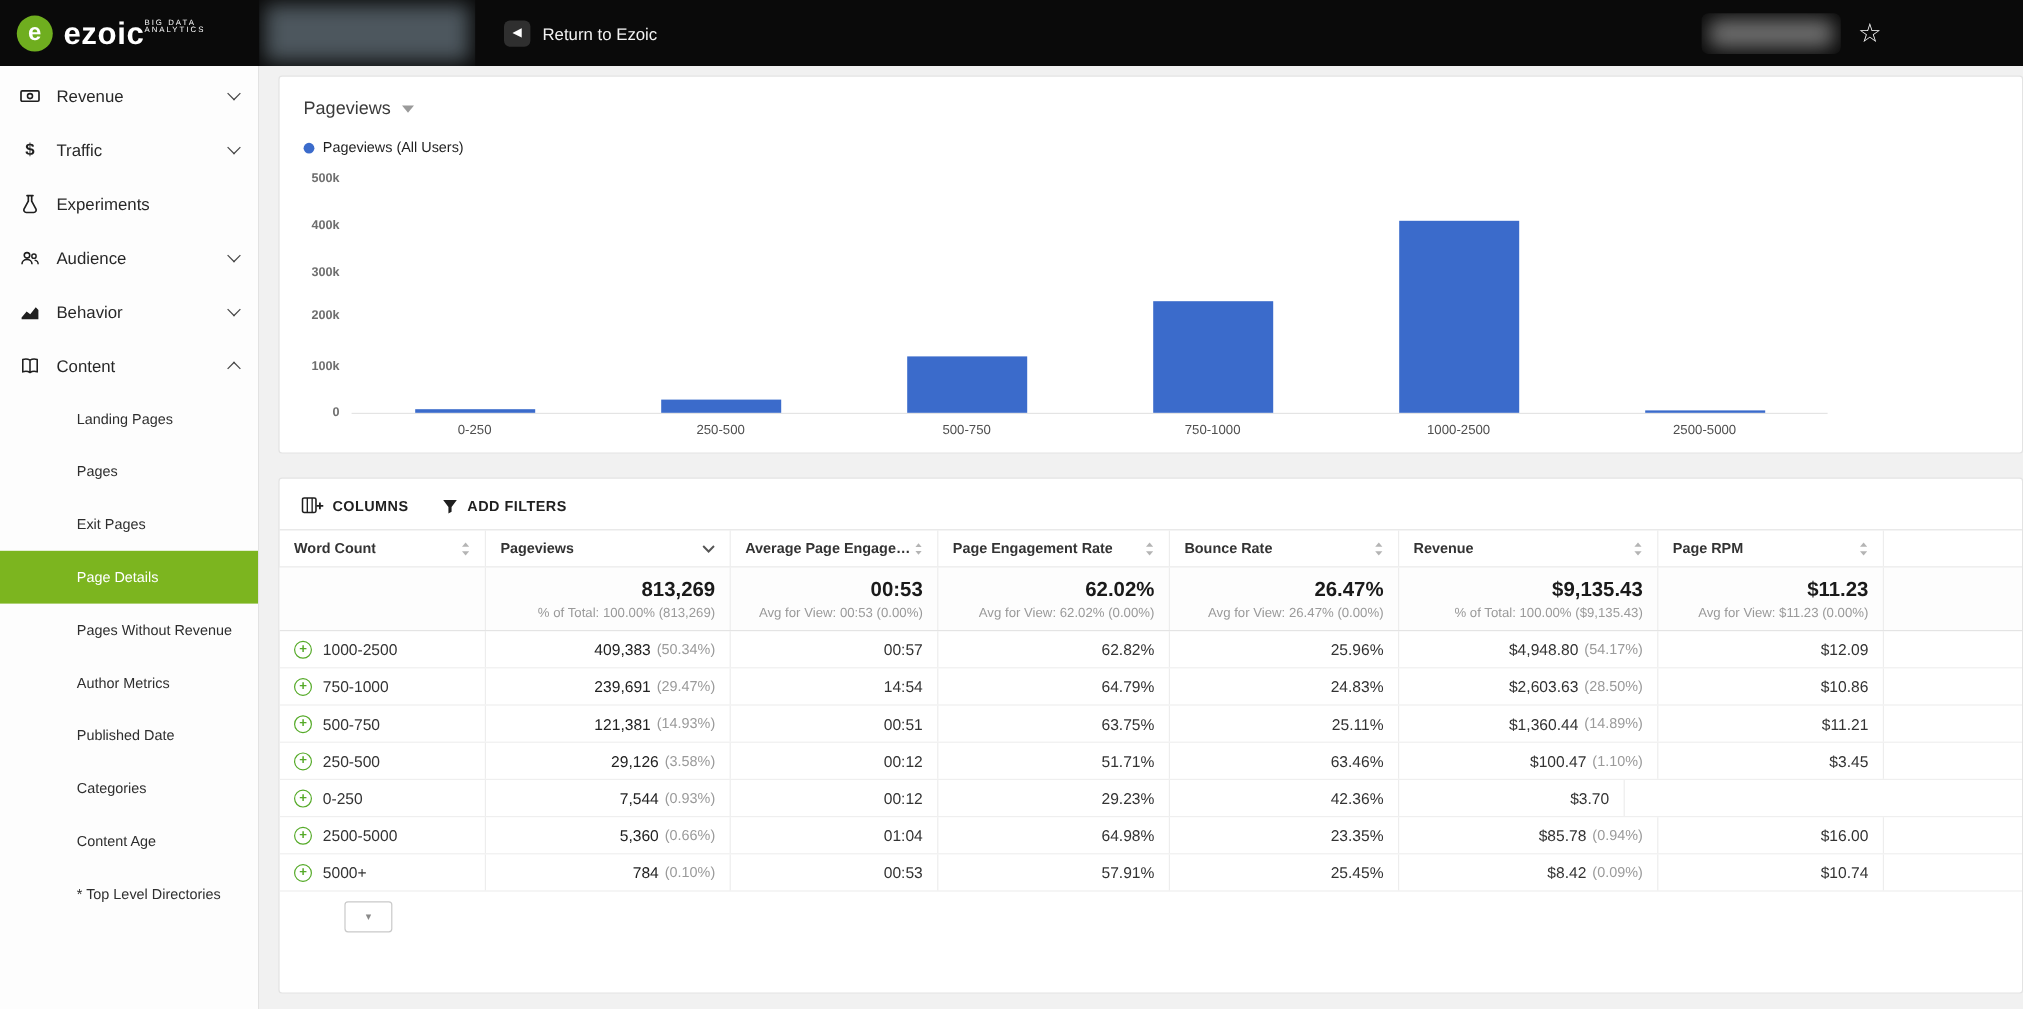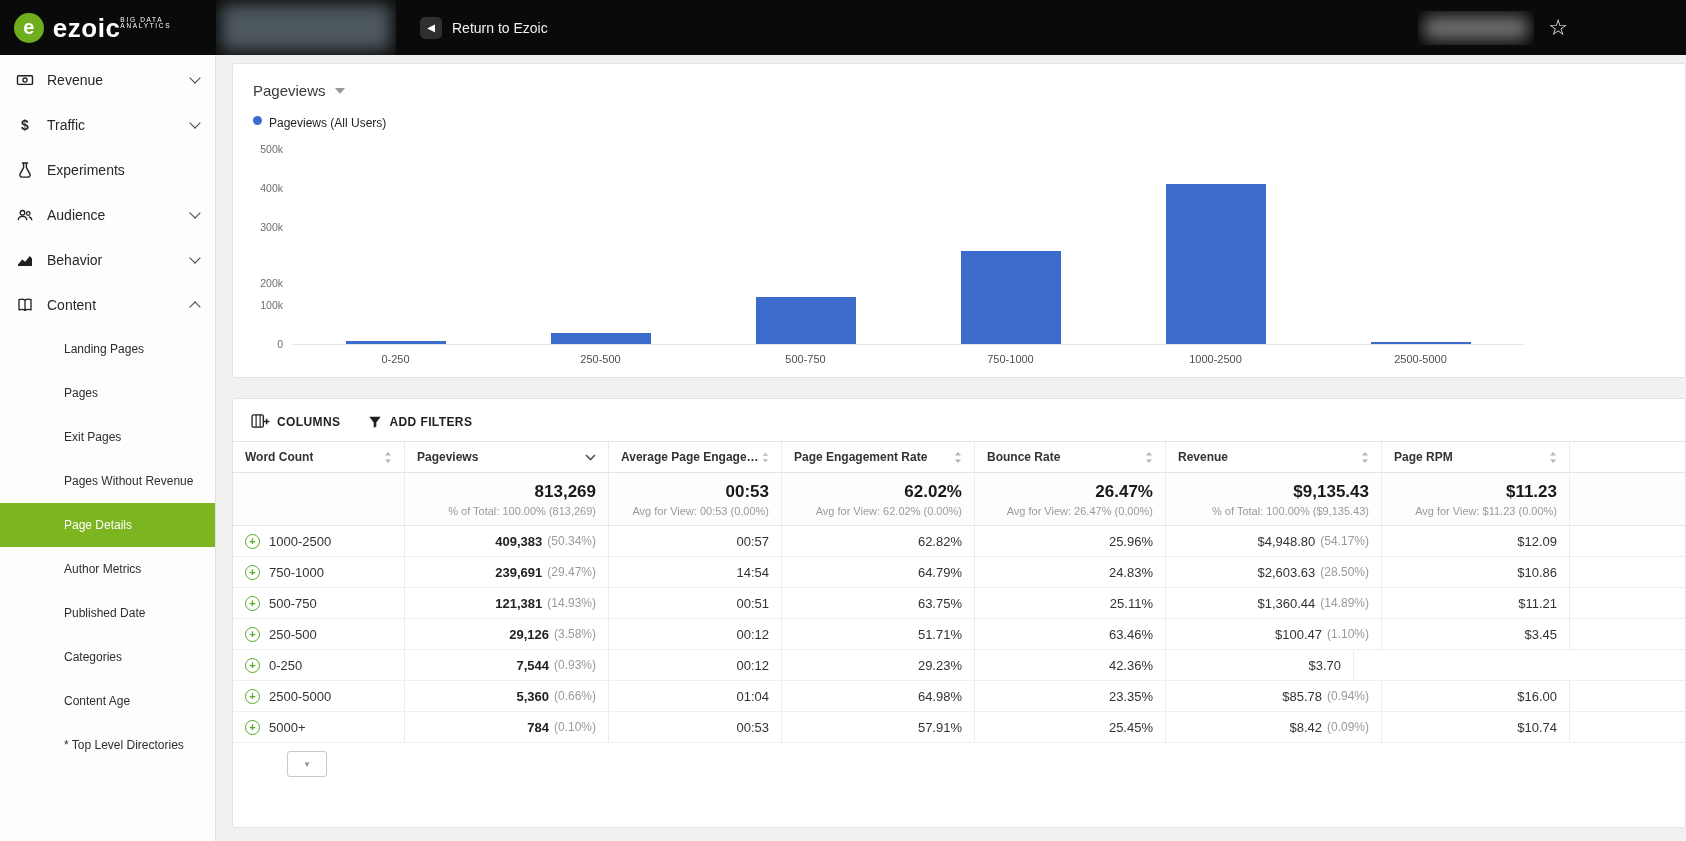--- a/index.html
+++ b/index.html
@@ -41,25 +41,25 @@
   .chev.up   { transform:rotate(-135deg); margin-top:4px; }
   .sub-item { height:44px; display:flex; align-items:center; padding-left:64px; font-size:12px; color:#2e2e2e; cursor:pointer; }
   .sub-item.active { background:#7cb51f; color:#fff; }
 
   
   .card { background:#fff; border:1px solid #e3e3e3; border-radius:3px; }
   .chart-card { padding:18px 20px 12px 20px; margin-bottom:20px; }
   .metric-selector { display:inline-flex; align-items:center; gap:9px; font-size:15px; color:#3a3a3a; cursor:pointer; }
   .caret-down { width:0; height:0; border-left:5px solid transparent; border-right:5px solid transparent;
     border-top:6px solid #9a9a9a; }
-  .legend { display:flex; gap:7px; font-size:12px; color:#1f1f1f; margin-top:16px; }
+  .legend { display:flex; align-items:center; gap:7px; font-size:12px; color:#1f1f1f; margin-top:16px; }
   .legend-dot { width:9px; height:9px; border-radius:50%; background:#3b6bcb; }
   .chart { display:flex; margin-top:20px; width:1270px; }
   .y-axis { width:40px; position:relative; height:195px; flex:0 0 40px; }
-  .y-axis span { position:absolute; right:10px; font-size:10.5px; color:#6e6e6e; }
+  .y-axis span { position:absolute; right:10px; font-size:10.5px; color:#6e6e6e;font-weight:bold; }
   .plot { flex:1; height:195px; display:flex; align-items:flex-end; border-bottom:1px solid #e4e4e4; }
   .slot { flex:1; display:flex; justify-content:center; align-items:flex-end; height:100%; }
   .bar { width:100px; }
   .x-axis { margin-left:40px; width:1230px; display:flex; }
   .xlabel { flex:1; text-align:center; font-size:11px; color:#4f4f4f; padding-top:8px; }
 
   
   .table-card { padding:0; min-height:430px; }
   .toolbar { display:flex; align-items:center; gap:28px; padding:15px 18px 12px 18px; }
   .tool-btn { display:flex; align-items:center; gap:7px; background:none; border:none; cursor:pointer;
@@ -78,21 +78,21 @@
   .hcell { justify-content:space-between; font-size:12px; font-weight:700; color:#333; cursor:pointer; }
   .hlabel { white-space:nowrap; overflow:hidden; text-overflow:ellipsis; }
   .summary-row { display:flex; border-bottom:1px solid #e4e4e4; background:#fdfdfd; }
   .summary-row .cell { flex-direction:column; align-items:flex-end; justify-content:center; padding:9px 12px 8px 12px; }
   .summary-row .c0 { align-items:flex-start; }
   .sum-main { font-size:17px; font-weight:600; color:#1a1a1a; }
   .sum-sub { font-size:11px; color:#9a9a9a; margin-top:3px; white-space:nowrap; }
   .trow { display:flex; height:31px; border-bottom:1px solid #efefef; }
   .trow .cell { font-size:13px; color:#333; justify-content:flex-end; white-space:nowrap; }
   .trow .cell.c0 { justify-content:flex-start; gap:9px; }
-  .trow b { font-weight:700; color:#222; }
+  .trow b { font-weight:400; color:#222; }
   .pct { color:#9a9a9a; font-size:12px; margin-left:5px; }
   .plus { width:15px; height:15px; border:1.4px solid #55aa28; border-radius:50%; color:#55aa28;
     display:inline-flex; align-items:center; justify-content:center; font-size:11px; font-weight:700;
     line-height:1; cursor:pointer; flex:0 0 15px; }
   .pagination { padding:8px 0 10px 54px; }
   .page-size-box { width:40px; height:26px; border:1px solid #c9c9c9; border-radius:3px; background:#fff;
     display:flex; align-items:center; justify-content:center; color:#8a8a8a; font-size:9px; cursor:pointer; }
 </style>
 </head>
 <body>
@@ -178,22 +178,22 @@
               <svg width="18" height="18" viewBox="0 0 18 18">
                 <path d="M3 3.6 C5 2.9 7 2.9 9 4.1 C11 2.9 13 2.9 15 3.6 V13.9 C13 13.2 11 13.2 9 14.4 C7 13.2 5 13.2 3 13.9 Z M9 4.1 V14.4" fill="none" stroke="#1f1f1f" stroke-width="1.3" stroke-linejoin="round"></path>
               </svg>
             </span>
             <span class="s-label">Content</span>
             <span class="chev up"></span>
           </div>
           <div class="sub-item">Landing Pages</div>
           <div class="sub-item">Pages</div>
           <div class="sub-item">Exit Pages</div>
+          <div class="sub-item active">Page Details</div>
           <div class="sub-item">Pages Without Revenue</div>
-          <div class="sub-item active">Page Details</div>
           <div class="sub-item">Author Metrics</div>
           <div class="sub-item">Published Date</div>
           <div class="sub-item">Categories</div>
           <div class="sub-item">Content Age</div>
           <div class="sub-item">* Top Level Directories</div>
         </div>
     </nav>
 
     <main class="main">
 
@@ -203,21 +203,21 @@
           <span class="caret-down"></span>
         </div>
         <div class="legend">
           <span class="legend-dot"></span>
           <span>Pageviews (All Users)</span>
         </div>
         <div class="chart">
           <div class="y-axis" id="y-axis">
               <span style="bottom: -5px;">0</span>
               <span style="bottom: 34px;">100k</span>
-              <span style="bottom: 56px;">200k</span>
+              <span style="bottom: 76px;">200k</span>
               <span style="bottom: 112px;">300k</span>
               <span style="bottom: 151px;">400k</span>
               <span style="bottom: 190px;">500k</span>
             </div>
           <div class="plot" id="plot">
               <div class="slot">
                 <div class="bar" title="0-250: 7,544" style="height: 3px; background: rgb(59, 107, 203);"></div>
               </div>
               <div class="slot">
                 <div class="bar" title="250-500: 29,126" style="height: 11px; background: rgb(59, 107, 203);"></div>

